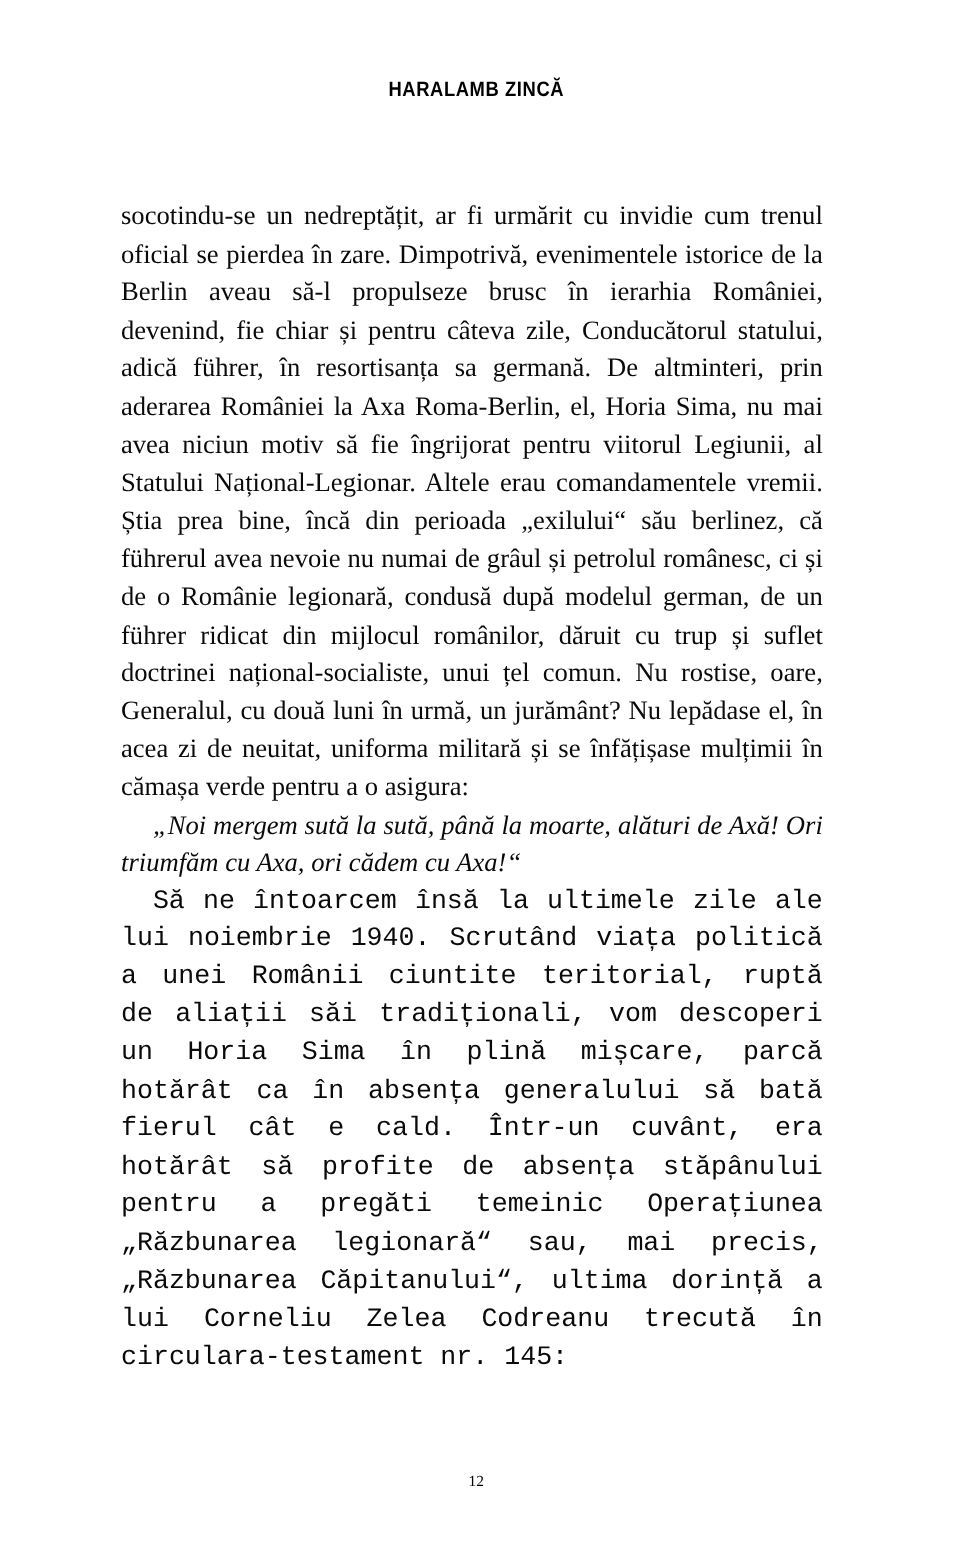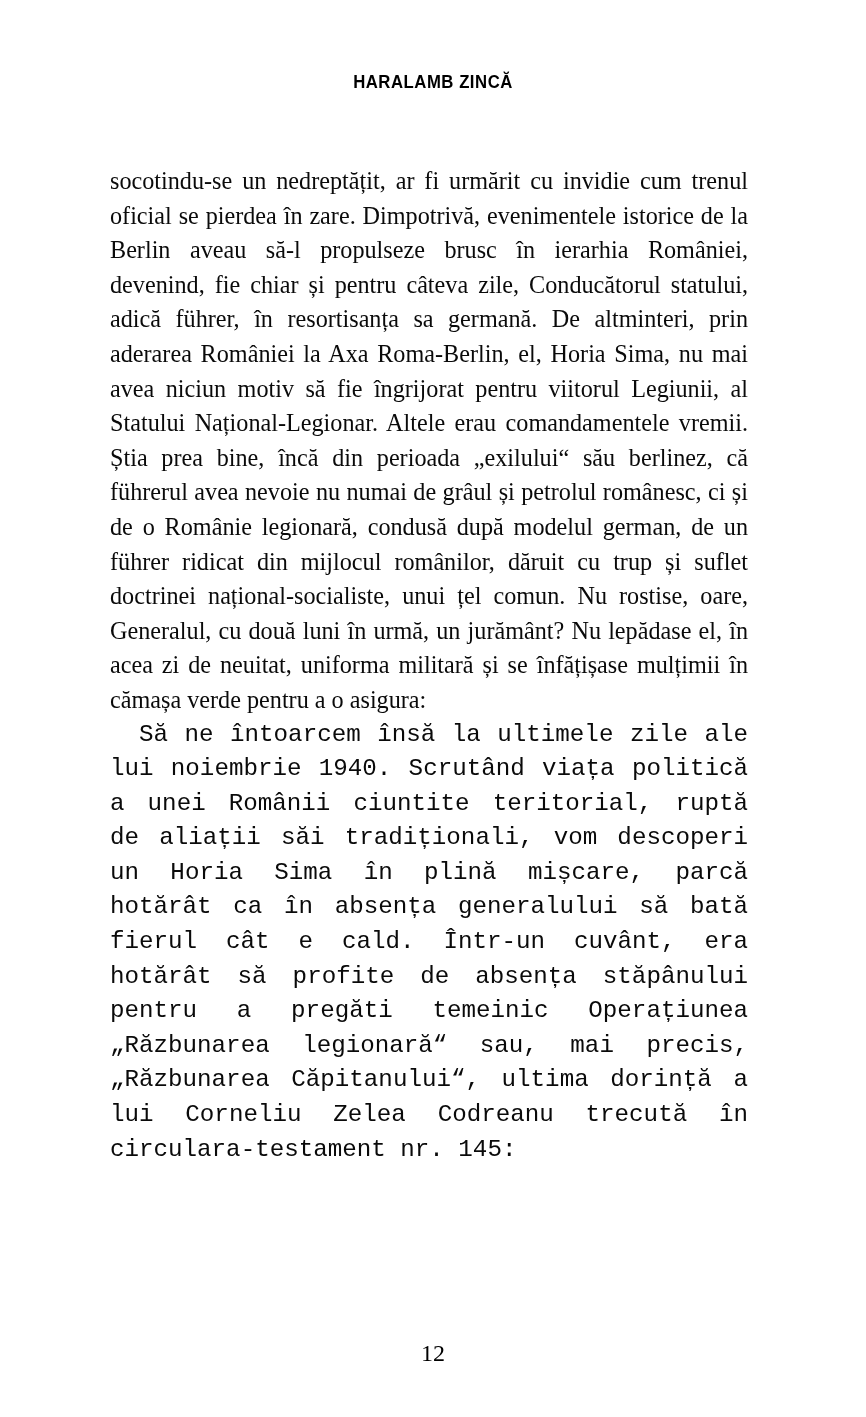--- a/index.html
+++ b/index.html
@@ -39,21 +39,21 @@
     transform: scaleX(0.88);
     transform-origin: center center;
     color: #000000;
     line-height: 1;
   }
 
   
   .textblock {
     position: absolute;
     left: 110px;
-    top: 164px;
+    top: 180px;
     width: 638px;
     font-size: 24.2px;
     line-height: 34.6px;
     text-align: justify;
     text-justify: inter-word;
     color: #0a0a0a;
   }
 
   .textblock p {
     margin: 0;
@@ -81,32 +81,33 @@
   
   .textblock p:last-child { }
 
   
   .folio {
     position: absolute;
     top: 1341px;
     left: 0;
     width: 866px;
     text-align: center;
-    font-size: 24px;
+    font-size: 14px;
     line-height: 1;
     color: #000000;
   }
 </style>
 </head>
 <body>
 
 <div class="page">
 
   <div class="running-head">HARALAMB ZINCĂ</div>
 
   <div class="textblock">
     <p class="cont">socotindu-se un nedreptățit, ar fi urmărit cu invidie cum trenul oficial se pierdea în zare. Dimpotrivă, evenimentele istorice de la Berlin aveau să-l propulseze brusc în ierarhia României, devenind, fie chiar și pentru câteva zile, Conducătorul statului, adică führer, în resortisanța sa germană. De altminteri, prin aderarea României la Axa Roma-Berlin, el, Horia Sima, nu mai avea niciun motiv să fie îngrijorat pentru viitorul Legiunii, al Statului Național-Legionar. Altele erau comandamentele vremii. Știa prea bine, încă din perioada „exilului“ său berlinez, că führerul avea nevoie nu numai de grâul și petrolul românesc, ci și de o Românie legionară, condusă după modelul german, de un führer ridicat din mijlocul românilor, dăruit cu trup și suflet doctrinei național-socialiste, unui țel comun. Nu rostise, oare, Generalul, cu două luni în urmă, un jurământ? Nu lepădase el, în acea zi de neuitat, uniforma militară și se înfățișase mulțimii în cămașa verde pentru a o asigura:</p>
+    <p class="quote">„Noi mergem sută la sută, până la moarte, alături de Axă! Ori triumfăm cu Axa, ori cădem cu Axa!“</p>
     <p class="indent">Să ne întoarcem însă la ultimele zile ale lui noiembrie 1940. Scrutând viața politică a unei Românii ciuntite teritorial, ruptă de aliații săi tradiționali, vom descoperi un Horia Sima în plină mișcare, parcă hotărât ca în absența generalului să bată fierul cât e cald. Într-un cuvânt, era hotărât să profite de absența stăpânului pentru a pregăti temeinic Operațiunea „Răzbunarea legionară“ sau, mai precis, „Răzbunarea Căpitanului“, ultima dorință a lui Corneliu Zelea Codreanu trecută în circulara-testament nr. 145:</p>
   </div>
 
   <div class="folio">12</div>
 
 </div>
 
 </body></html>

